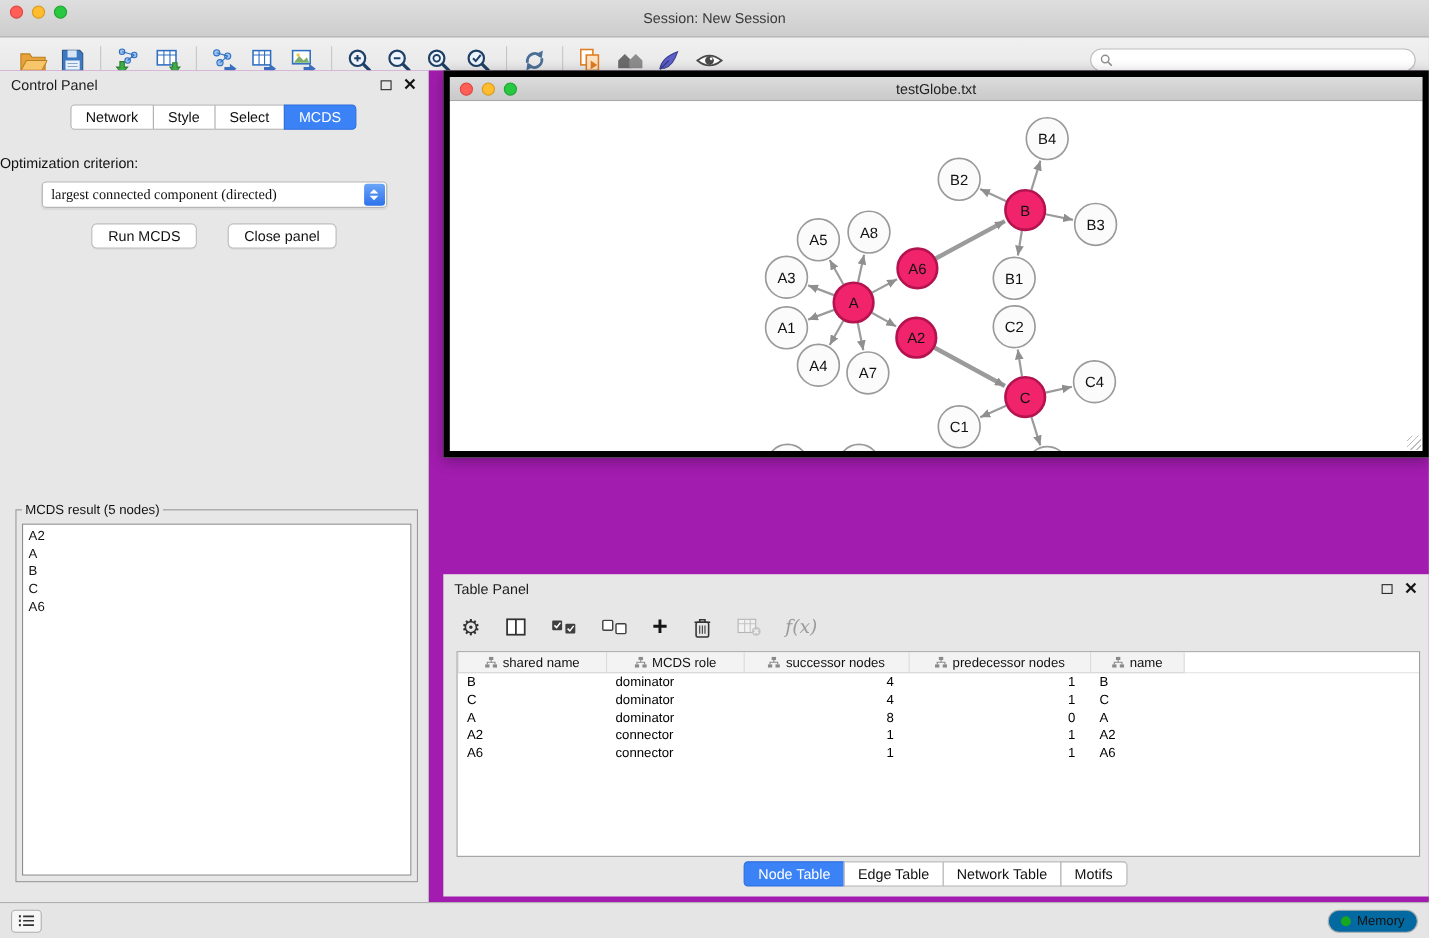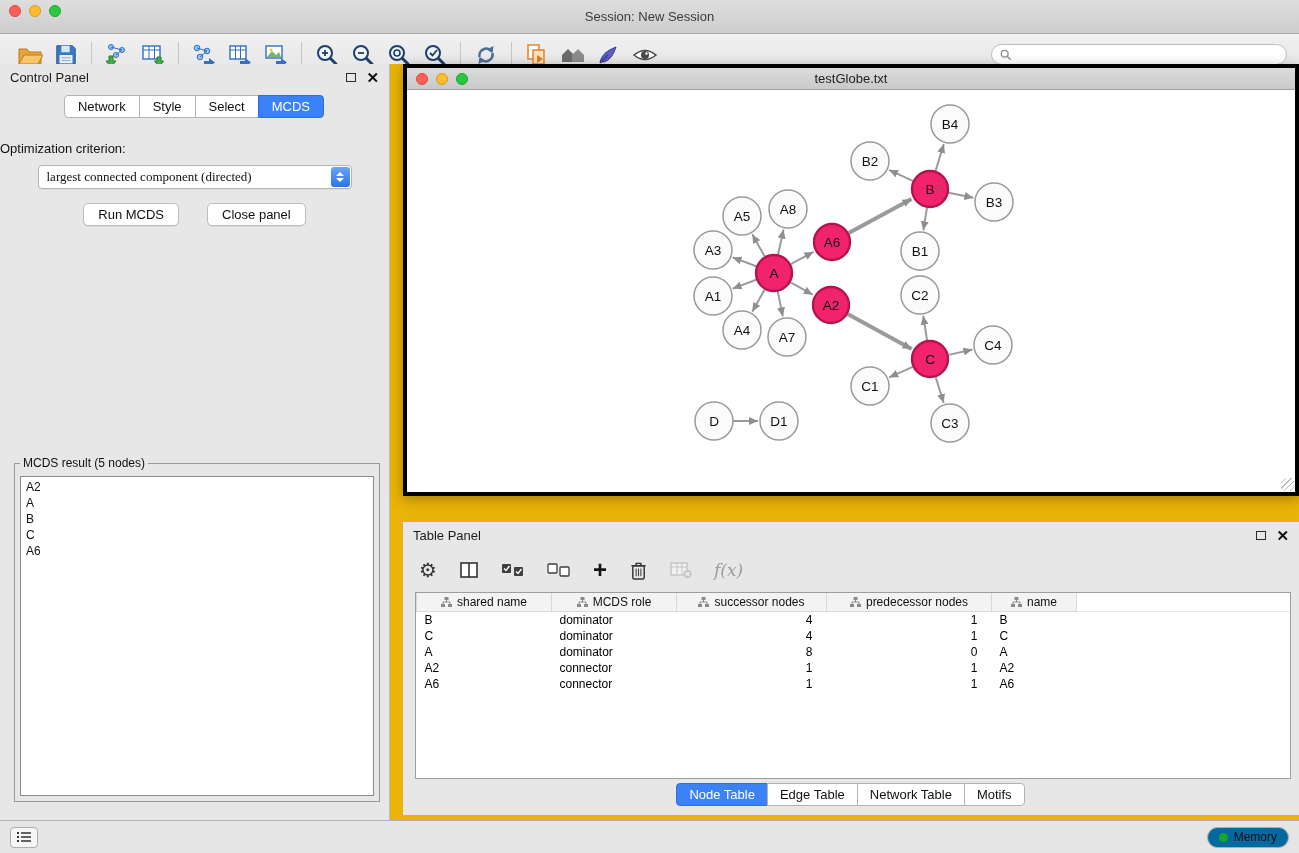--- a/index.html
+++ b/index.html
@@ -43,21 +43,21 @@
     background: #fff;
     display: flex; align-items: center; gap: 5px;
     padding: 0 8px;
   }
   .search-wrap input {
     border: none; outline: none; flex: 1; font-size: 12px; background: transparent;
     font-family: "Liberation Sans", sans-serif;
   }
 
   
-  .main { position: absolute; top: 64px; bottom: 33px; left: 0; right: 0; background: #eab308; }
+  .main { position: absolute; top: 64px; bottom: 33px; left: 0; right: 0; background: #a21caf; }
 
   
   .control-panel {
     position: absolute; left: 0; top: 0; bottom: 0; width: 390px;
     background: #e7e7e7; border-right: 1px solid #bcbcbc;
   }
   .panel-header {
     height: 26px; display: flex; align-items: center;
     padding: 0 10px; font-size: 13px; color: #1c1c1c;
   }
@@ -107,22 +107,22 @@
   .result-box legend { font-size: 12px; padding: 0 3px; color: #111; }
   .result-list {
     width: 100%; height: 100%;
     background: #fff; border: 1px solid #8d8d8d;
     font-size: 12px; line-height: 16px; padding: 2px 5px;
     overflow: auto;
   }
 
   
   .network-window {
-    position: absolute; left: 403px; top: 0; width: 896px; height: 432px;
-    background: #fff; border: 4px solid #000000;
+    position: absolute; left: 403px; top: 0; width: 896px; height: 352px;
+    background: #fff; border: 6px solid #000000;
     box-shadow: 0 3px 12px rgba(0,0,0,.3);
   }
   .inner-titlebar {
     height: 22px;
     background: linear-gradient(#dcdcdc, #c9c9c9);
     border-bottom: 1px solid #9f9f9f;
     position: relative; display: flex; align-items: center;
   }
   .inner-title { flex: 1; text-align: center; font-size: 13px; color: #222; }
   .network-canvas { position: absolute; top: 22px; left: 0; right: 0; bottom: 0; background: #fff; overflow: hidden; }

